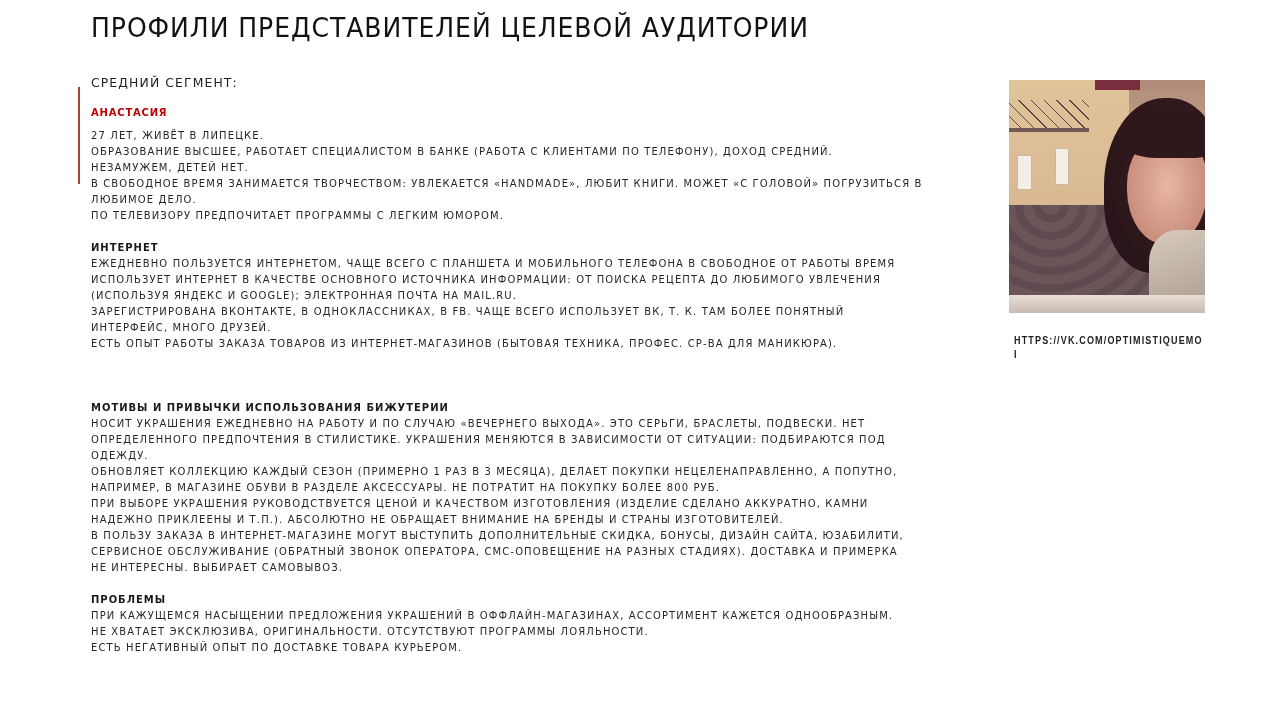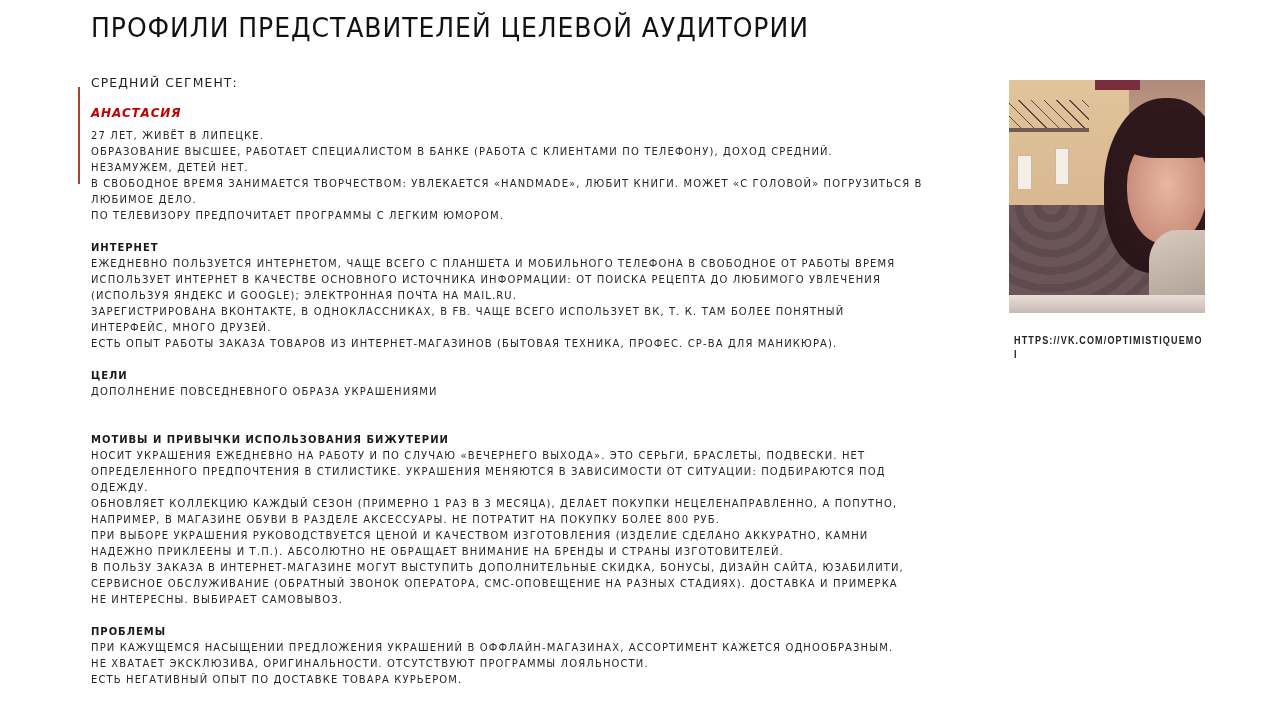--- a/index.html
+++ b/index.html
@@ -23,21 +23,21 @@
       position: absolute; left: 78px; top: 87px; width: 2px; height: 97px;
       background: #a5472e;
     }
     .content {
       position: absolute; left: 91px; top: 105px; width: 900px;
       font-family: "DejaVu Sans", sans-serif;
       font-size: 10.2px; line-height: 16px; letter-spacing: 1.15px;
       color: #262626;
     }
     .content .line { white-space: nowrap; transform: scaleX(0.98); transform-origin: left; }
-    .person-name { color: #c00000; font-weight: bold; font-size: 12px; letter-spacing: 0.8px; margin-bottom: 7px; font-style: italic; }
+    .person-name { color: #c00000; font-weight: bold; font-size: 10px; letter-spacing: 0.8px; margin-bottom: 7px; }
     .section-heading { font-weight: bold; letter-spacing: 1px; color: #1a1a1a; }
     .gap { height: 16px; }
     .gap-lg { height: 32px; }
 
     .photo {
       position: absolute; left: 1009px; top: 80px; width: 196px; height: 233px;
       overflow: hidden;
       background: linear-gradient(180deg, #b08a7a 0%, #c9a787 30%, #8c6f66 60%, #5a4a4c 100%);
     }
     .photo .wall { position: absolute; left: 0; top: 0; width: 120px; height: 150px; background: linear-gradient(180deg,#e0c49a,#d8b690); }
@@ -87,24 +87,20 @@
     <div class="line">ЕЖЕДНЕВНО  ПОЛЬЗУЕТСЯ  ИНТЕРНЕТОМ,  ЧАЩЕ ВСЕГО С ПЛАНШЕТА  И МОБИЛЬНОГО  ТЕЛЕФОНА  В СВОБОДНОЕ  ОТ РАБОТЫ  ВРЕМЯ</div>
     <div class="line">ИСПОЛЬЗУЕТ  ИНТЕРНЕТ  В КАЧЕСТВЕ  ОСНОВНОГО  ИСТОЧНИКА  ИНФОРМАЦИИ:  ОТ ПОИСКА  РЕЦЕПТА  ДО ЛЮБИМОГО  УВЛЕЧЕНИЯ</div>
     <div class="line">(ИСПОЛЬЗУЯ  ЯНДЕКС  И GOOGLE);  ЭЛЕКТРОННАЯ  ПОЧТА НА MAIL.RU.</div>
     <div class="line">ЗАРЕГИСТРИРОВАНА  ВКОНТАКТЕ,  В ОДНОКЛАССНИКАХ,  В FB.  ЧАЩЕ ВСЕГО  ИСПОЛЬЗУЕТ  ВК,  Т. К. ТАМ БОЛЕЕ  ПОНЯТНЫЙ</div>
     <div class="line">ИНТЕРФЕЙС,  МНОГО  ДРУЗЕЙ.</div>
     <div class="line">ЕСТЬ ОПЫТ РАБОТЫ  ЗАКАЗА  ТОВАРОВ  ИЗ ИНТЕРНЕТ-МАГАЗИНОВ  (БЫТОВАЯ  ТЕХНИКА,  ПРОФЕС.  СР-ВА ДЛЯ МАНИКЮРА).</div>
   </div>
 
   <div class="gap"></div>
 
-  <div>
-    <div class="line section-heading">ЦЕЛИ</div>
-    <div class="line">ДОПОЛНЕНИЕ  ПОВСЕДНЕВНОГО  ОБРАЗА  УКРАШЕНИЯМИ</div>
-  </div>
 
   <div class="gap-lg"></div>
 
   <div>
     <div class="line section-heading">МОТИВЫ  И ПРИВЫЧКИ  ИСПОЛЬЗОВАНИЯ  БИЖУТЕРИИ</div>
     <div class="line">НОСИТ УКРАШЕНИЯ  ЕЖЕДНЕВНО  НА РАБОТУ  И ПО СЛУЧАЮ  «ВЕЧЕРНЕГО  ВЫХОДА».  ЭТО СЕРЬГИ,  БРАСЛЕТЫ,  ПОДВЕСКИ.  НЕТ</div>
     <div class="line">ОПРЕДЕЛЕННОГО  ПРЕДПОЧТЕНИЯ  В СТИЛИСТИКЕ.  УКРАШЕНИЯ  МЕНЯЮТСЯ  В ЗАВИСИМОСТИ  ОТ СИТУАЦИИ:  ПОДБИРАЮТСЯ  ПОД</div>
     <div class="line">ОДЕЖДУ.</div>
     <div class="line">ОБНОВЛЯЕТ  КОЛЛЕКЦИЮ  КАЖДЫЙ  СЕЗОН  (ПРИМЕРНО  1 РАЗ В 3 МЕСЯЦА),  ДЕЛАЕТ  ПОКУПКИ  НЕЦЕЛЕНАПРАВЛЕННО,  А ПОПУТНО,</div>
     <div class="line">НАПРИМЕР,  В МАГАЗИНЕ  ОБУВИ В РАЗДЕЛЕ  АКСЕССУАРЫ.  НЕ ПОТРАТИТ  НА ПОКУПКУ  БОЛЕЕ 800 РУБ.</div>

